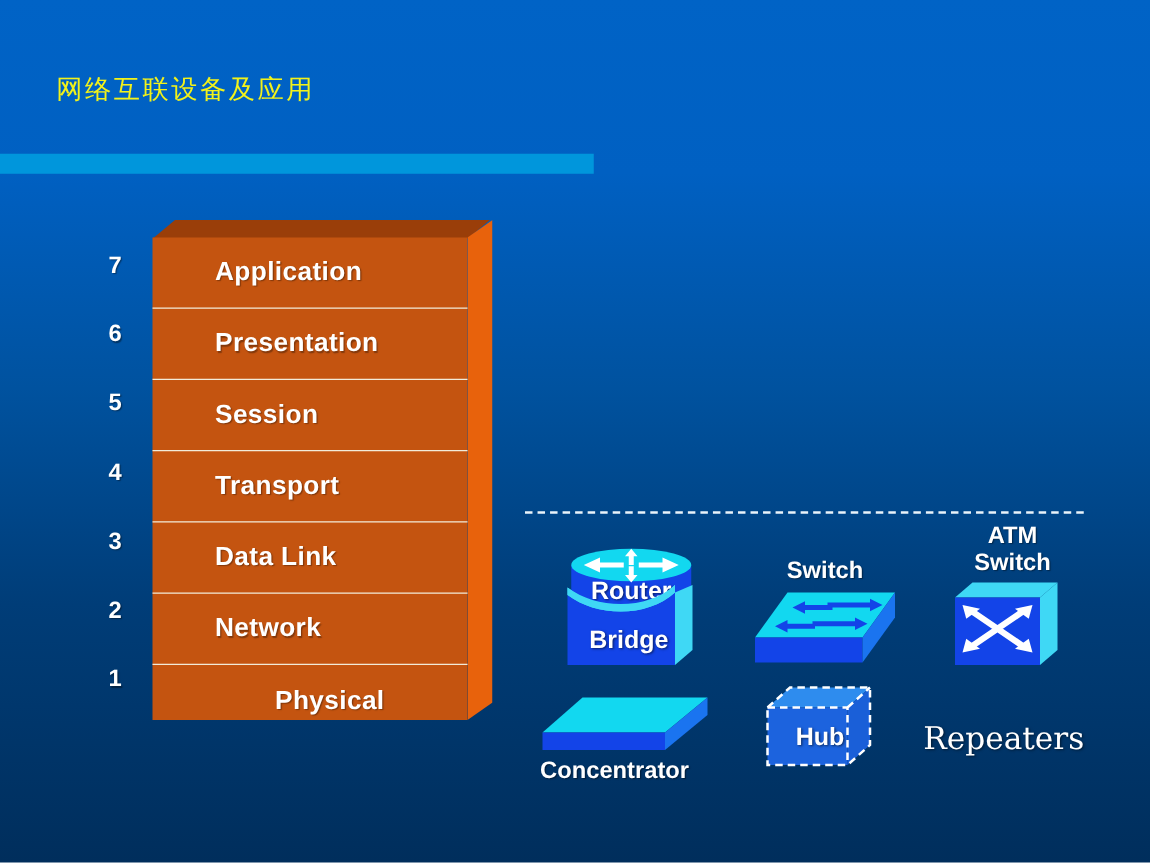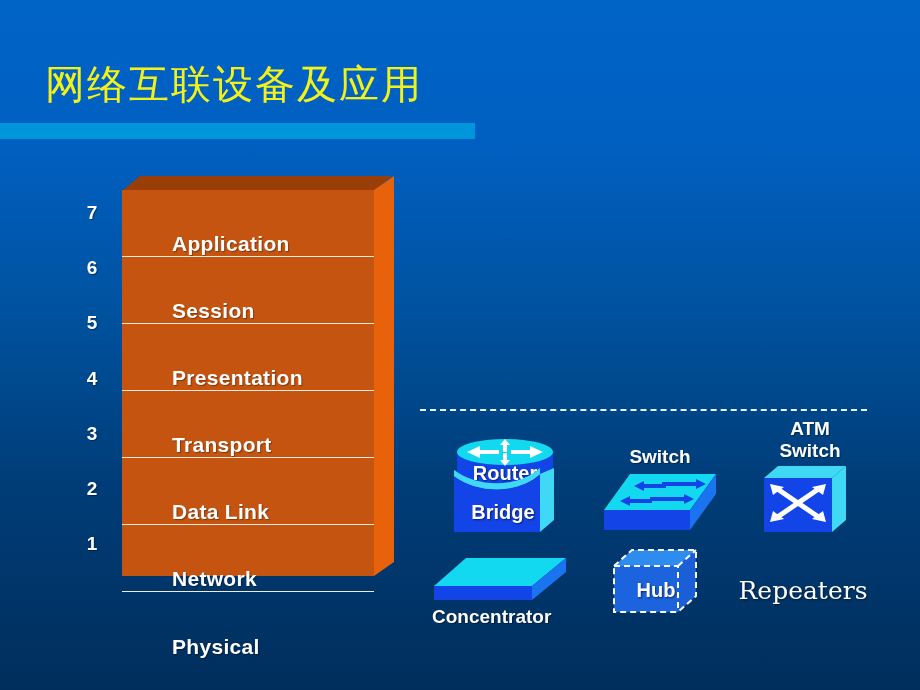--- a/index.html
+++ b/index.html
@@ -20,21 +20,21 @@
     background: linear-gradient(to bottom, #0063C6 0%, #0060C2 20%, #00529F 45%, #003D78 70%, #002E5C 100%);
     overflow: hidden;
   }
 
   
   #title {
     position: absolute;
     left: 45px;
     top: 57px;
     font-family: "DejaVu Serif", "Liberation Serif", serif;
-    font-size: 40px;
+    font-size: 21px;
     letter-spacing: 2px;
     color: #F2F21A;
     white-space: nowrap;
   }
   #accent-bar {
     position: absolute;
     left: 0px;
     top: 123px;
     width: 475px;
     height: 16px;
@@ -66,28 +66,29 @@
   #osi-front {
     position: absolute;
     left: 0px;
     top: 14px;
     width: 252px;
     height: 386px;
     background: #C45410;
   }
   .osi-row {
     position: relative;
-    height: 67px;
+    height: 57px;
     box-sizing: border-box;
     display: flex;
-    align-items: flex-end;
+    align-items: center;
     border-bottom: 1px solid #F2EBD9;
   }
   .osi-row:last-child {
     border-bottom: none;
+    padding-left: 48px;
   }
   .osi-label {
     color: #FFFFFF;
     font-size: 21px;
     font-weight: bold;
     padding-left: 50px;
     letter-spacing: 0.3px;
     text-shadow: 1px 1px 1px rgba(0,0,0,0.35);
   }
 
@@ -208,24 +209,24 @@
       <polygon points="0,15 18,0 270,0 252,15" fill="#9A3E09"></polygon>
     </svg>
     <svg class="osi-side-poly" viewBox="0 0 20 414" preserveAspectRatio="none">
       <polygon points="0,14 20,0 20,386 0,400" fill="#E8620C"></polygon>
     </svg>
     <div id="osi-front">
       <div class="osi-row">
         <span class="osi-label">Application</span>
       </div>
       <div class="osi-row">
+        <span class="osi-label">Presentation</span>
+      </div>
+      <div class="osi-row">
         <span class="osi-label">Session</span>
-      </div>
-      <div class="osi-row">
-        <span class="osi-label">Presentation</span>
       </div>
       <div class="osi-row">
         <span class="osi-label">Transport</span>
       </div>
       <div class="osi-row">
         <span class="osi-label">Data Link</span>
       </div>
       <div class="osi-row">
         <span class="osi-label">Network</span>
       </div>

